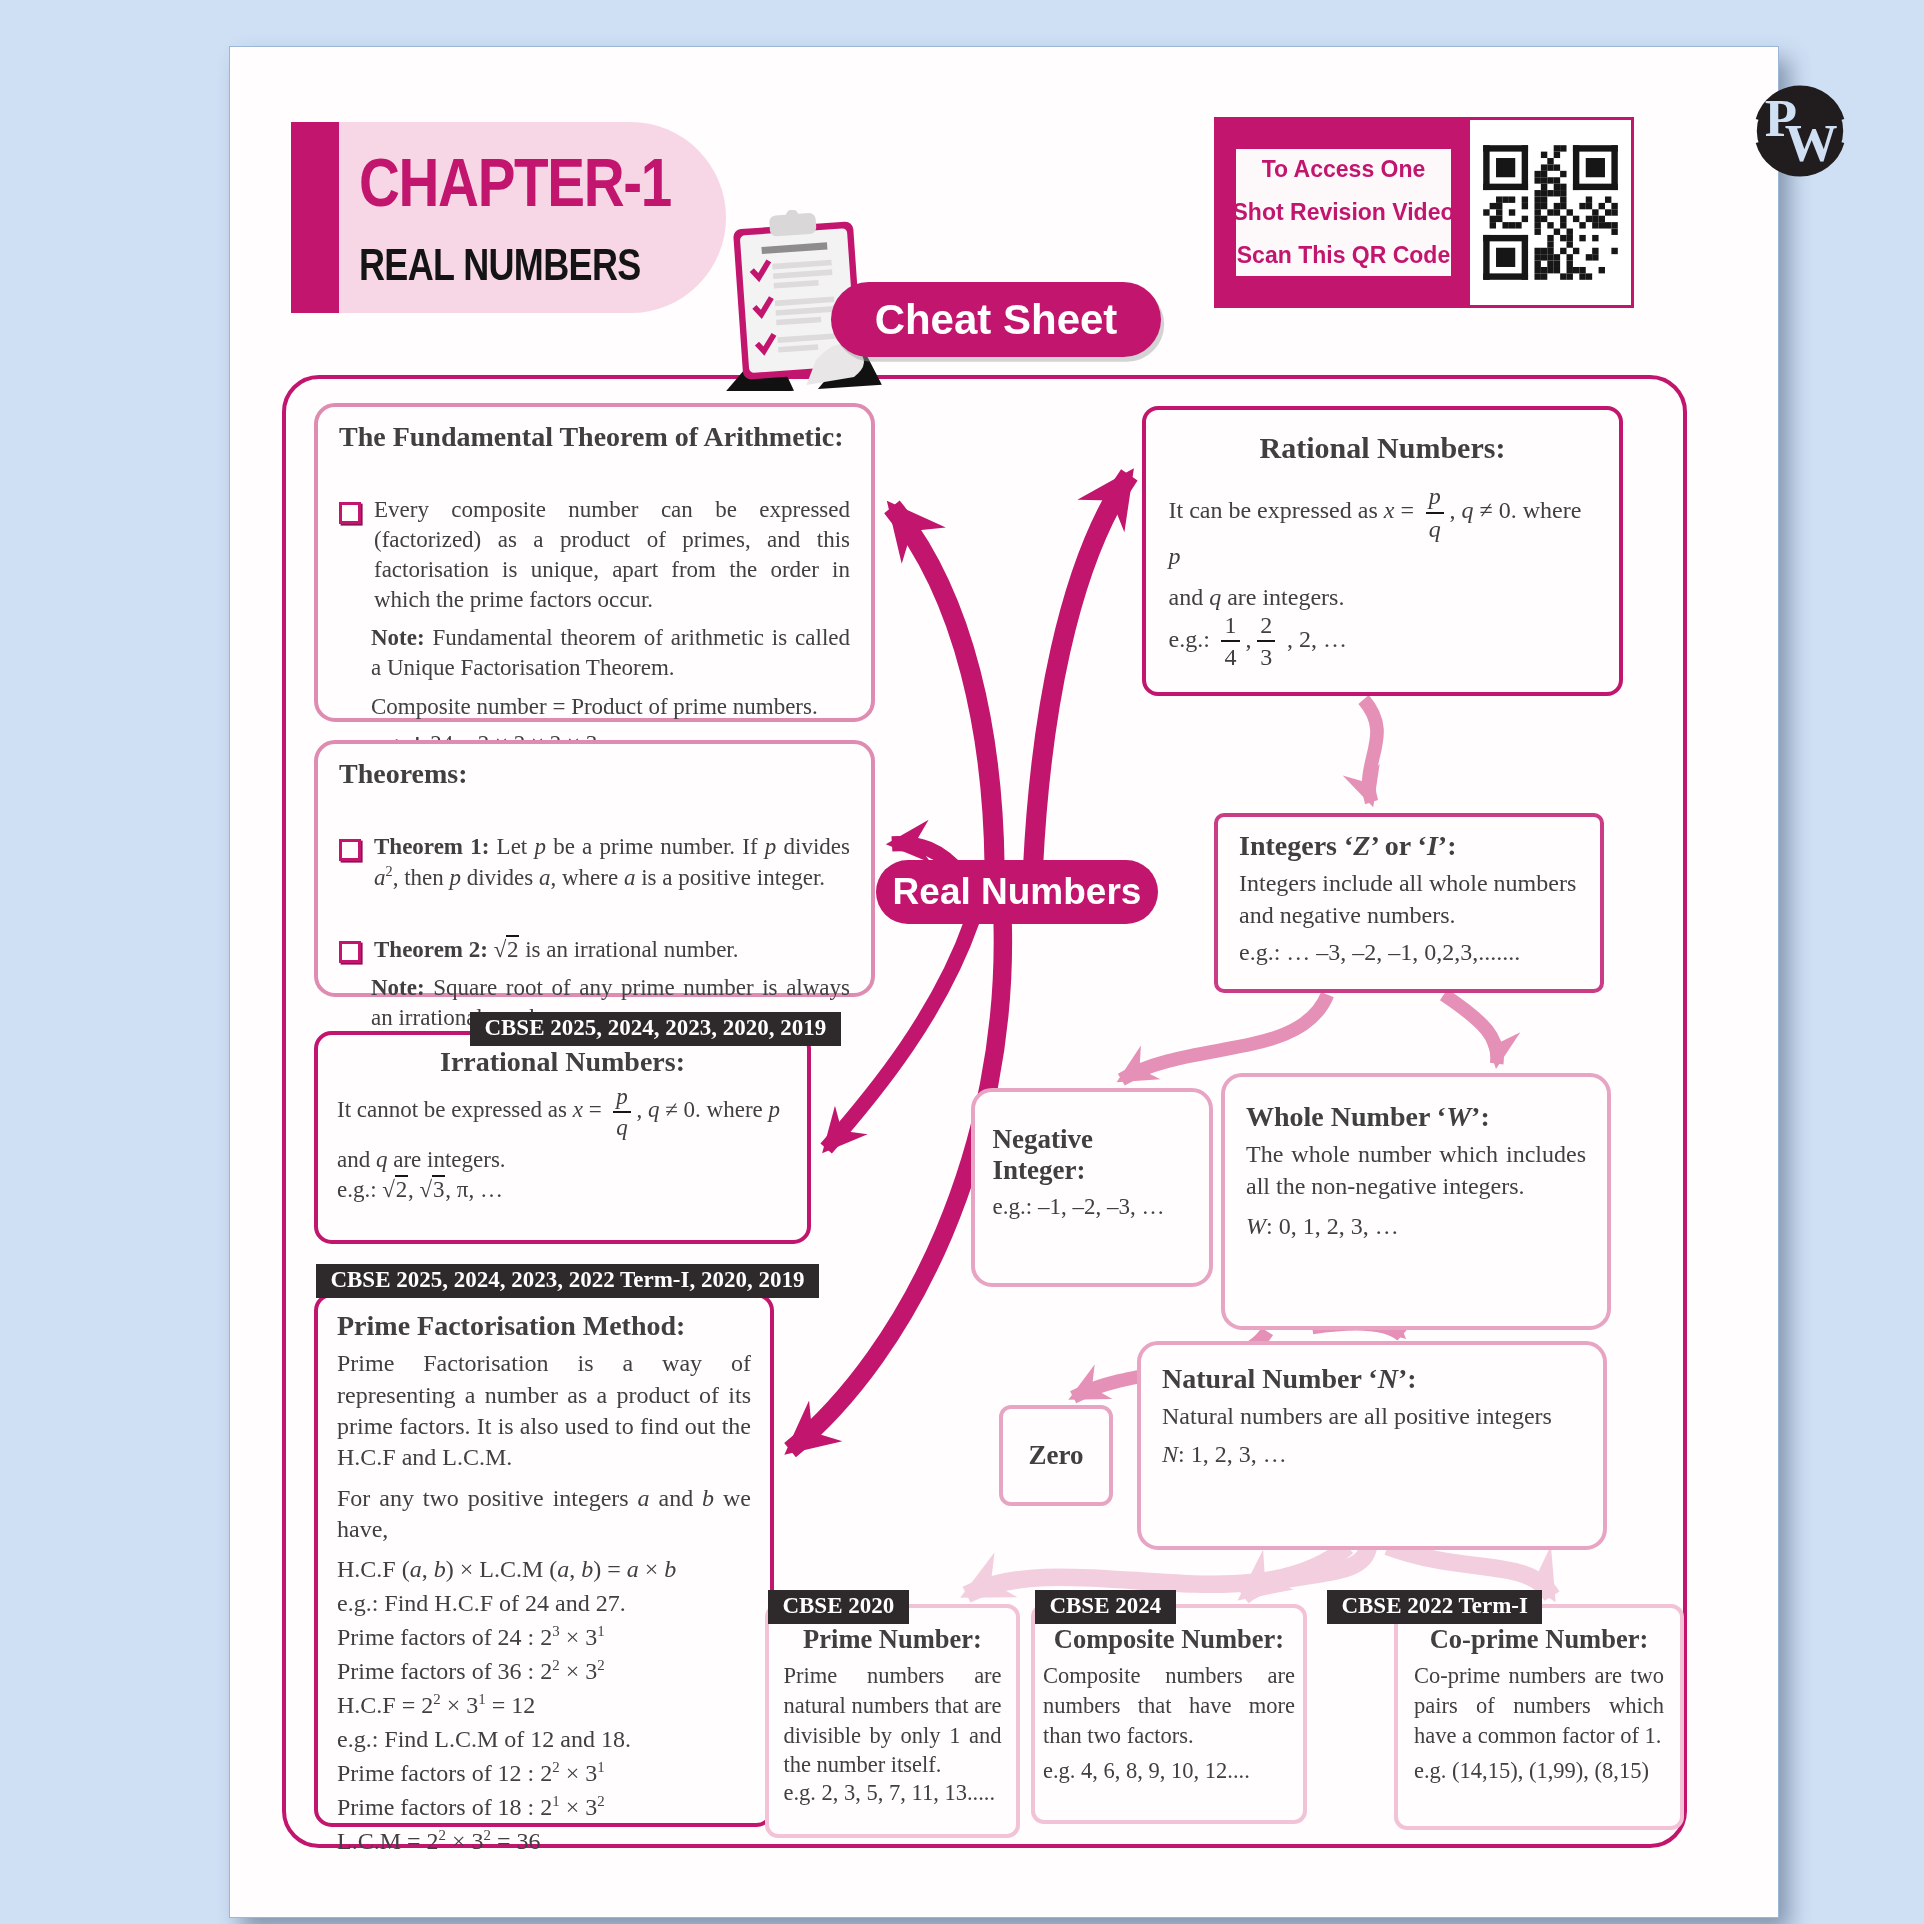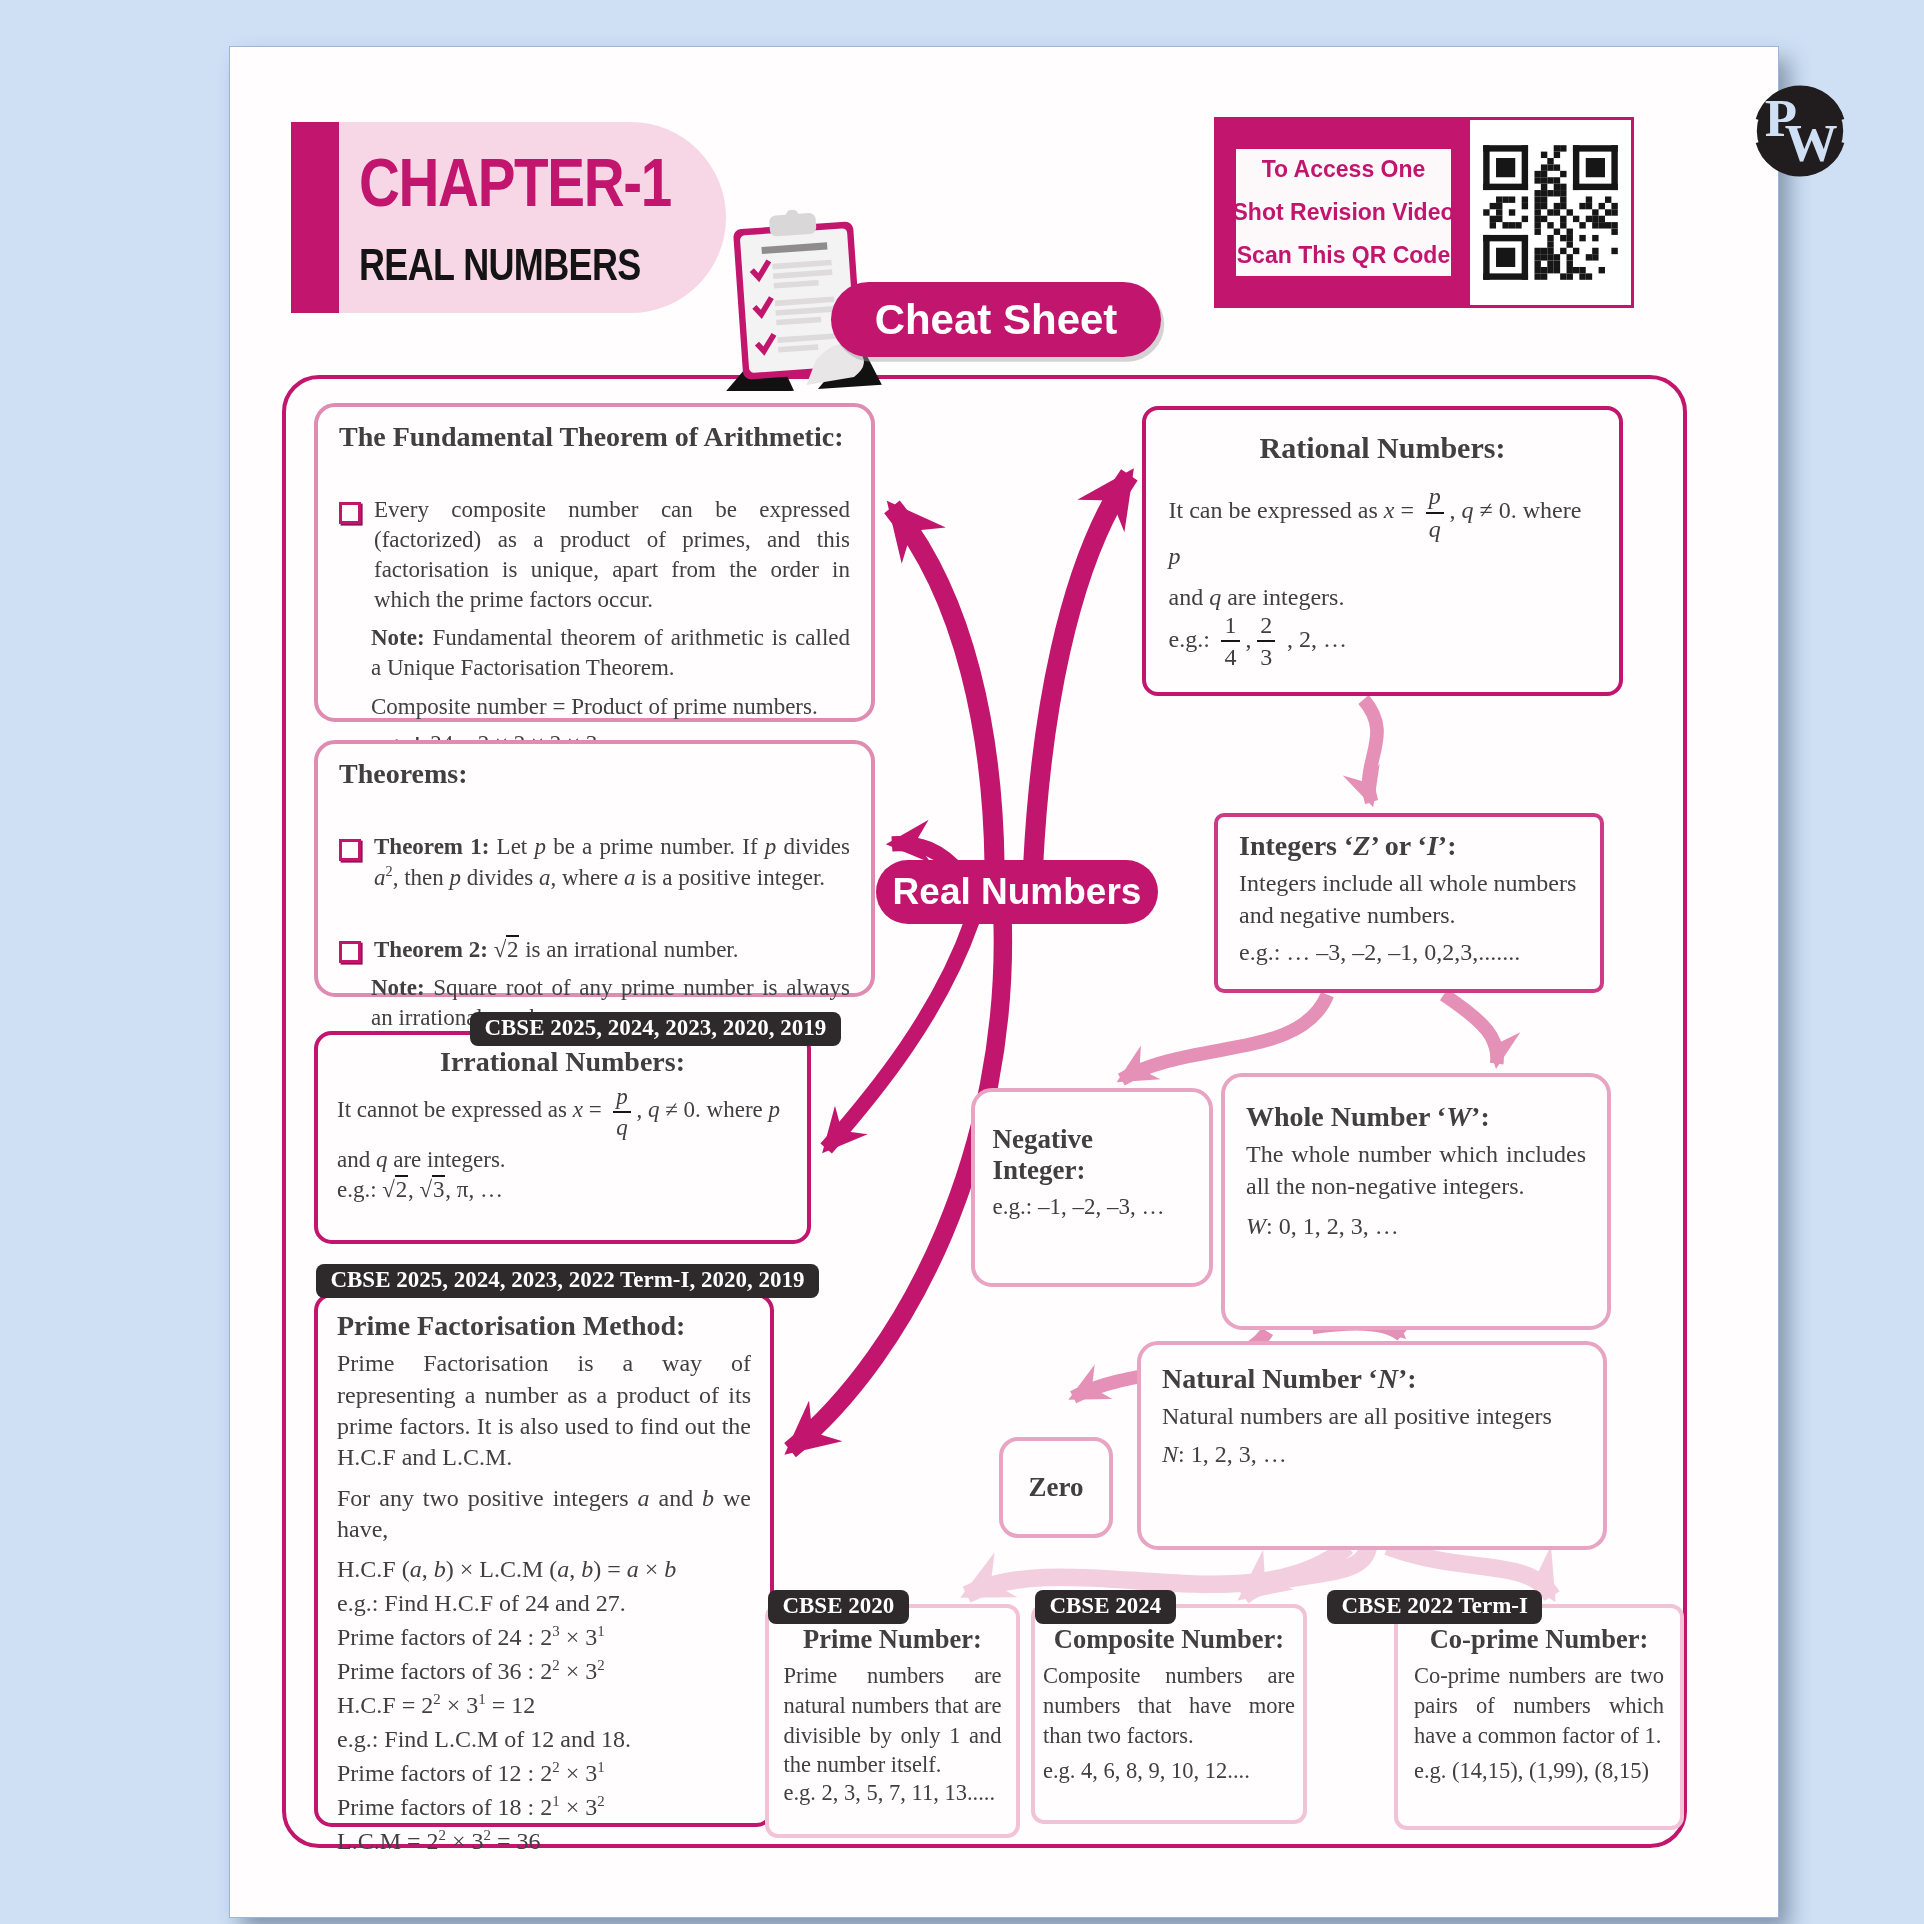--- a/index.html
+++ b/index.html
@@ -27,30 +27,30 @@
   .bx-title{font-weight:bold;font-size:28px;margin-bottom:6.4px;}
   .body-t{font-size:23px;line-height:1.3;text-align:justify;}
   .brow{display:flex;gap:13px;margin-bottom:8px;margin-top:42px;}
   .blt{flex:0 0 auto;width:16px;height:16px;border:3.2px solid #c2156e;margin-top:6.4px;box-shadow:1.6px 1.6px 0 #8f0f54;}
   .note-ind{padding-left:32px;}
   .frac{display:inline-flex;flex-direction:column;align-items:center;vertical-align:middle;line-height:1;margin:0 5.6px;}
   .frac .fn{padding:0 3.2px 3.2px;}
   .frac .fd{border-top:2.4px solid #161616;padding:3.2px 3.2px 0;}
   .ov{border-top:2.4px solid #161616;padding:0 0.8px;}
   sup{font-size:.62em;}
-  .tag{position:absolute;background:#2e292b;color:#fff;font-weight:bold;font-size:23px;padding:3.2px 14.4px 4.8px;border-radius:8px;z-index:4;white-space:nowrap;}
+  .tag{position:absolute;background:#2e292b;color:#fff;font-weight:bold;font-size:23px;padding:3.2px 14.4px 4.8px;border-radius:0;z-index:4;white-space:nowrap;}
   #fundamental-box{left:314px;top:403px;width:561px;height:319px;border-width:4px;border-color:#df8cb2;border-radius:21px;padding:14.4px 21px;}
   #theorems-box{left:314px;top:740px;width:561px;height:257px;border-width:4px;border-color:#df8cb2;border-radius:21px;padding:14.4px 21px;}
   #irrational-box{left:314px;top:1031px;width:497px;height:213px;border-width:4.8px;border-color:#c2156e;border-radius:17.6px;padding:11.2px 19px;}
   #primefact-box{left:314px;top:1293px;width:460px;height:534px;border-width:4.8px;border-color:#c2156e;border-radius:17.6px;padding:13px 19px;}
   #rational-box{left:1142px;top:406px;width:481px;height:290px;border-width:4.8px;border-color:#c2156e;border-radius:16px;padding:21px 22.5px;}
   #integers-box{left:1214px;top:813px;width:390px;height:180px;border-width:4.8px;border-color:#cb3c87;border-radius:10px;padding:13px 21px;}
   #negative-box{left:971px;top:1088px;width:242px;height:199px;border-width:4.8px;border-color:#e8a4c3;border-radius:21px;padding:32px 17.6px;}
   #whole-box{left:1221px;top:1073px;width:390px;height:257px;border-width:4.8px;border-color:#e8a4c3;border-radius:21px;padding:24px 21px;}
-  #zero-box{left:999px;top:1405px;width:114px;height:101px;border-width:4.8px;border-color:#e8a4c3;border-radius:19px;display:flex;align-items:center;justify-content:center;margin-top:32px;}
+  #zero-box{left:999px;top:1405px;width:114px;height:101px;border-width:4.8px;border-color:#e8a4c3;border-radius:12px;display:flex;align-items:center;justify-content:center;}
   #natural-box{left:1137px;top:1341px;width:470px;height:209px;border-width:4.8px;border-color:#e8a4c3;border-radius:21px;padding:17.6px 21px;}
   #primenum-box{left:765px;top:1604px;width:255px;height:234px;border-width:4px;border-color:#f2c2d6;border-radius:13px;padding:16px 14.4px;}
   #composite-box{left:1031px;top:1604px;width:276px;height:220px;border-width:4px;border-color:#f2c2d6;border-radius:13px;padding:16px 8px;}
   #coprime-box{left:1394px;top:1604px;width:290px;height:226px;border-width:4px;border-color:#f2c2d6;border-radius:13px;padding:16px 16px;}
   .ctr{text-align:center;}
   .small-b{font-size:22.5px;line-height:1.32;text-align:justify;}
   .eg-line{font-size:22.5px;margin-top:8px;}
   #real-pill{left:876px;top:860px;width:282px;height:64px;background:#c2156e;border-radius:35px;z-index:3;display:flex;align-items:center;justify-content:center;}
   #real-pill span{font-family:"Liberation Sans",sans-serif;font-weight:bold;font-size:37px;color:#fff;}
   .pf-line{font-size:24px;line-height:1.42;}

